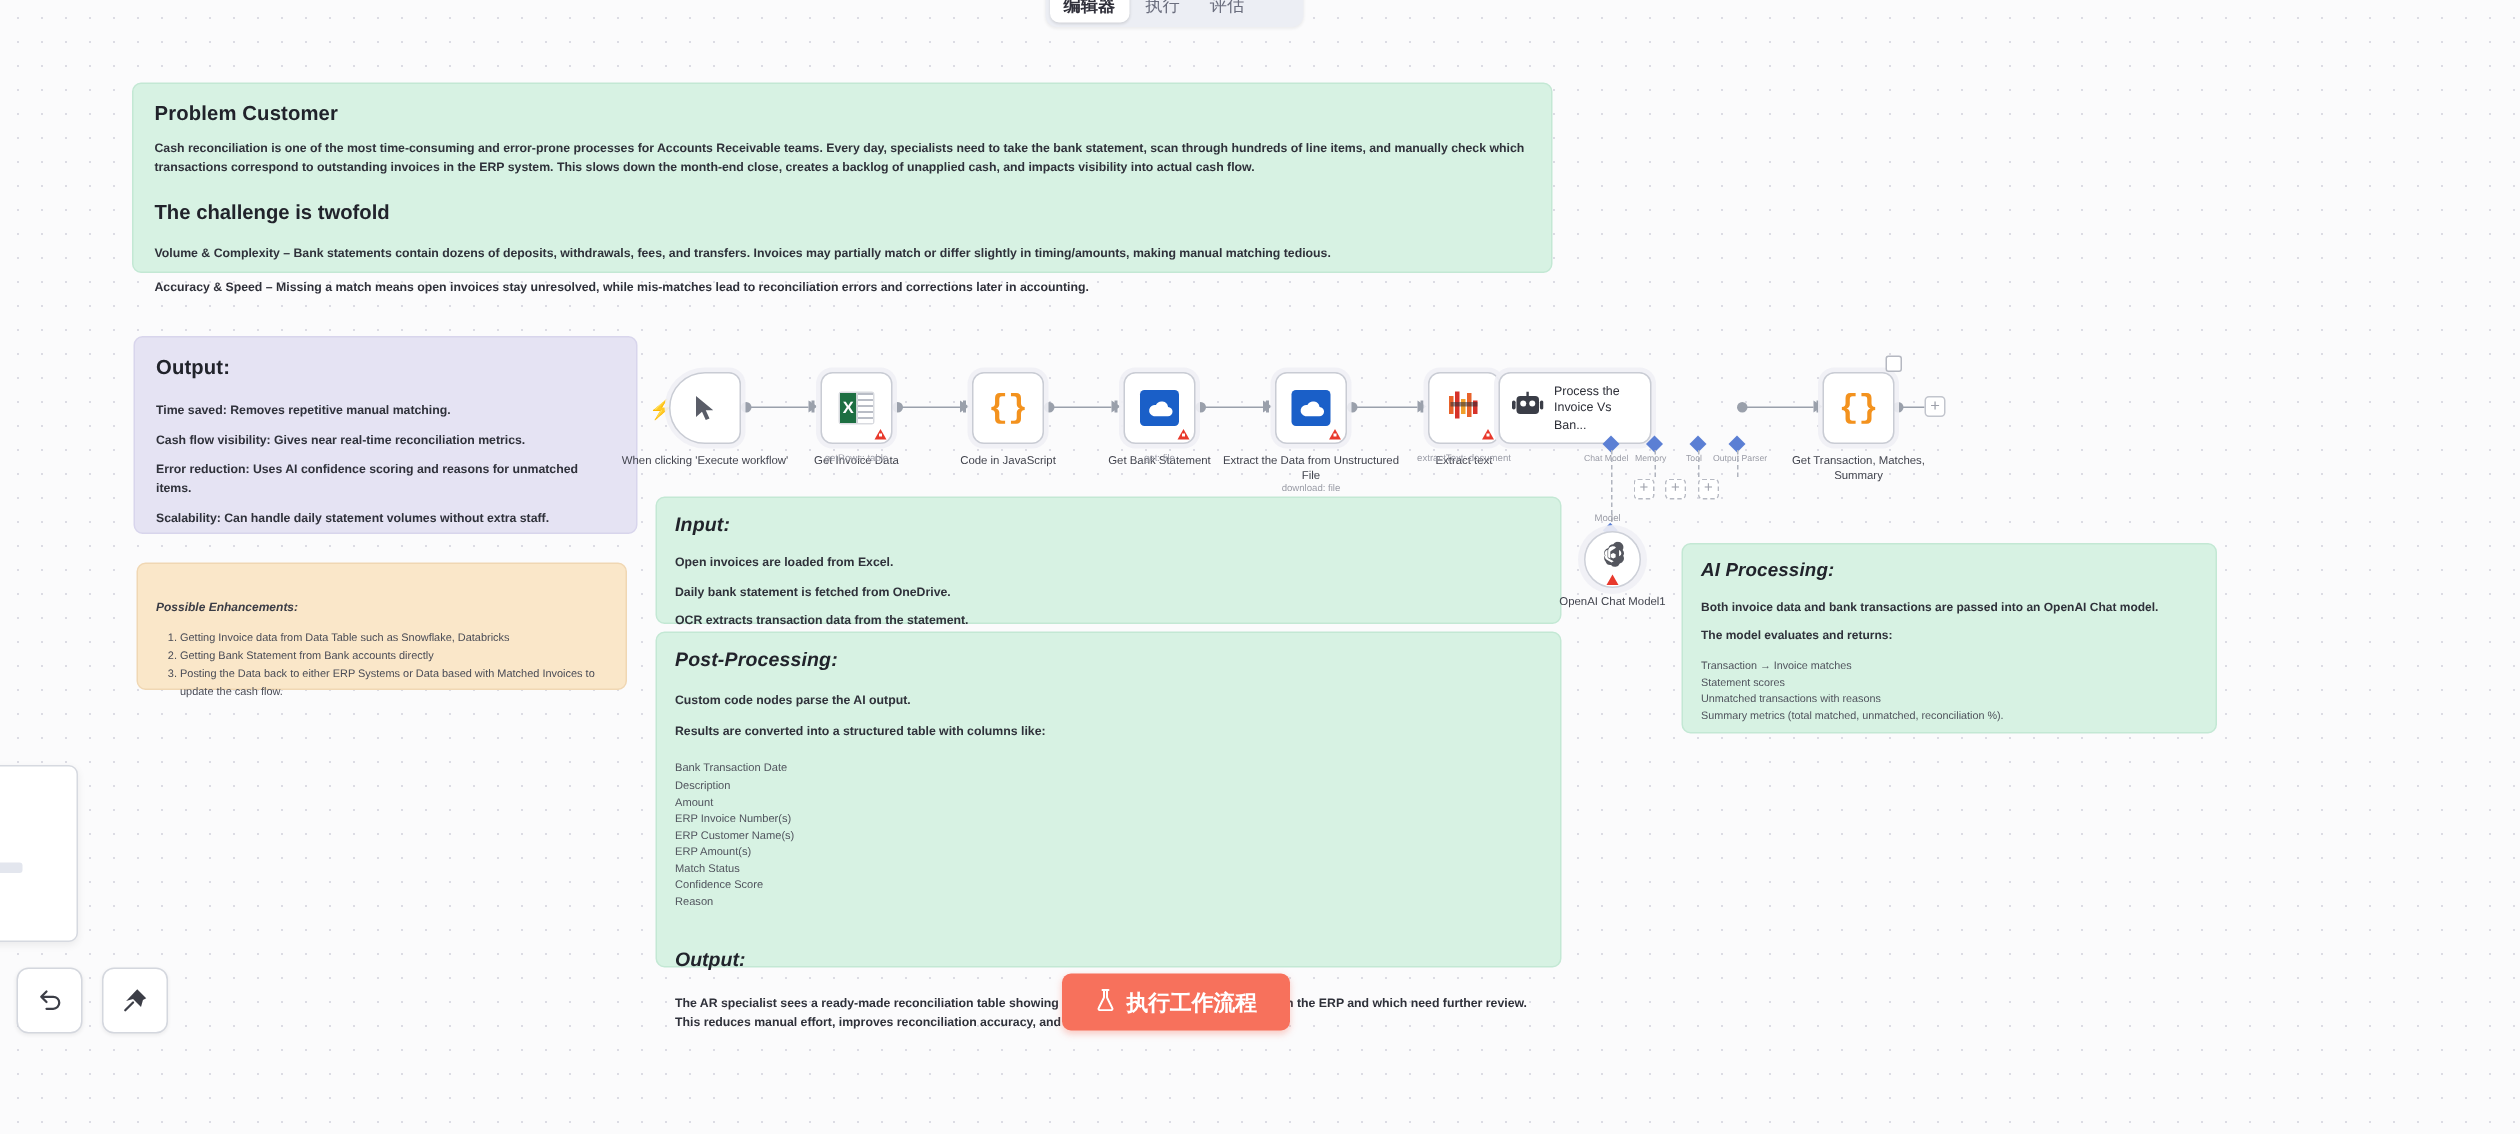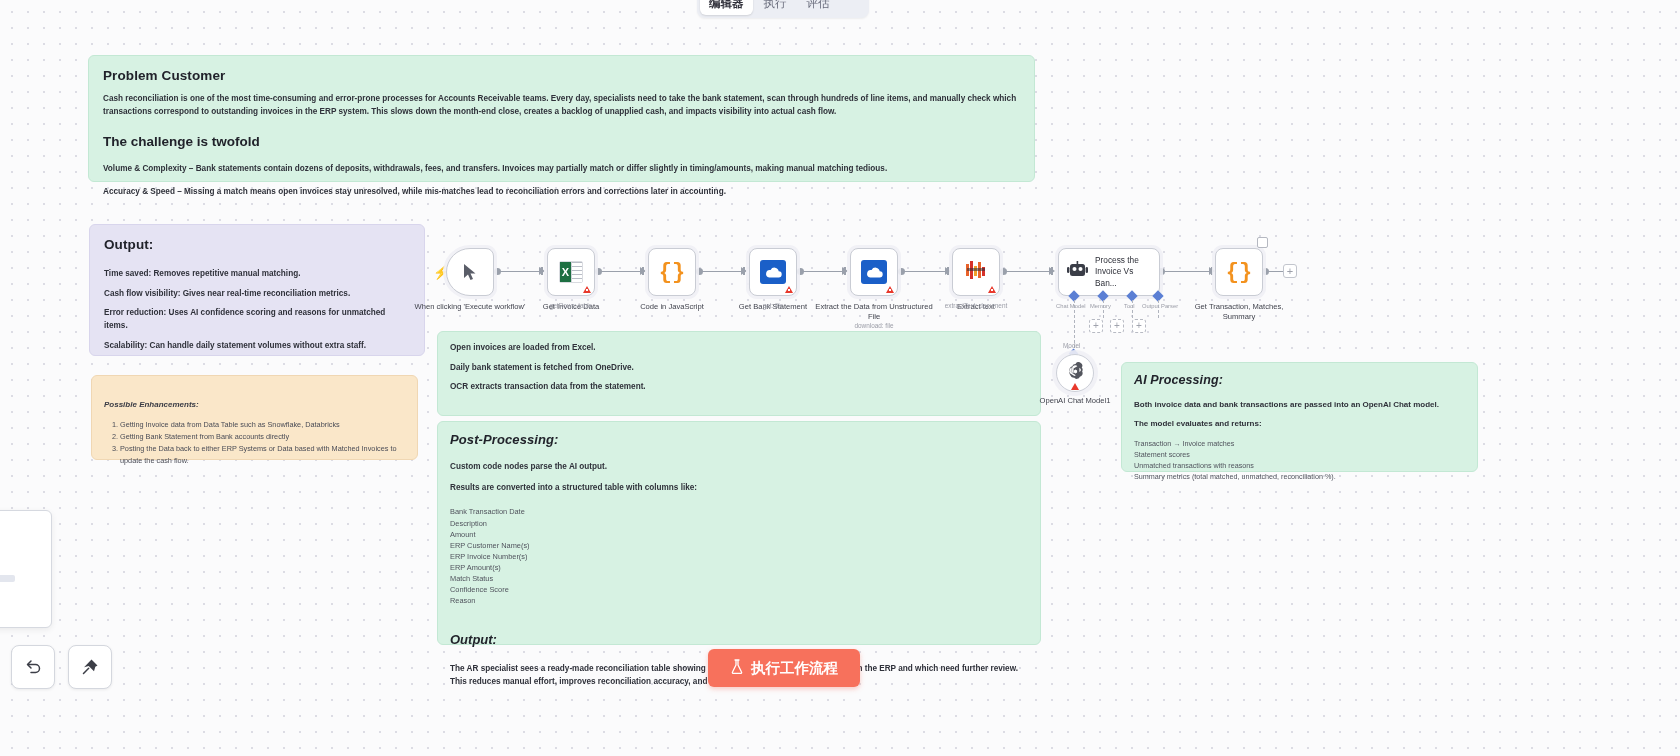--- a/index.html
+++ b/index.html
@@ -92,21 +92,21 @@
     padding:10px 12px;
   }
   #note-post h3 { font-style:italic; font-size:13px; margin-bottom:14px;}
   #note-post p { font-size:8.2px; margin:0 0 8px 0; }
   #note-post .cols { margin:12px 0 0 0; }
   #note-post .cols div { font-size:7.4px; line-height:1.5; color:#50535d; }
   #note-post .outhdr { font-style:italic; font-size:13px; font-weight:600;
        color:#21232b; margin:26px 0 16px 0;}
 
   #note-ai {
-    left:1121px; top:362px; width:357px; height:110px;
+    left:1121px; top:362px; width:357px; height:127px;
     background:#d7f2e3; border:1px solid #c3e8d4;
     padding:10px 12px;
   }
   #note-ai h3 { font-style:italic; font-size:12.5px; margin-bottom:12px;}
   #note-ai p { font-size:8px; margin:0 0 7px 0; }
   #note-ai .lines div { font-size:7.2px; line-height:1.55; color:#50535d; }
 
   .node {
     position:absolute; width:48px; height:48px;
     background:#fff; border:1px solid #c9ccd4; border-radius:8px;
@@ -261,35 +261,36 @@
 <div class="note" id="note-enh">
   <div class="eh">Possible Enhancements:</div>
   <ol>
     <li>Getting Invoice data from Data Table such as Snowflake, Databricks</li>
     <li>Getting Bank Statement from Bank accounts directly</li>
     <li>Posting the Data back to either ERP Systems or Data based with Matched Invoices to update the cash flow.</li>
   </ol>
 </div>
 
 <div class="note" id="note-input">
+  <h3>Input:</h3>
   <p>Open invoices are loaded from Excel.</p>
   <p>Daily bank statement is fetched from OneDrive.</p>
   <p>OCR extracts transaction data from the statement.</p>
 </div>
 
 <div class="note" id="note-post">
   <h3>Post-Processing:</h3>
   <p>Custom code nodes parse the AI output.</p>
   <p>Results are converted into a structured table with columns like:</p>
   <div class="cols">
     <div>Bank Transaction Date</div>
     <div>Description</div>
     <div>Amount</div>
+    <div>ERP Invoice Number(s)</div>
     <div>ERP Customer Name(s)</div>
-    <div>ERP Invoice Number(s)</div>
     <div>ERP Amount(s)</div>
     <div>Match Status</div>
     <div>Confidence Score</div>
     <div>Reason</div>
   </div>
   <div class="outhdr">Output:</div>
   <p>The AR specialist sees a ready-made reconciliation table showing exactly which invoices can be closed in the ERP and which need further review. This reduces manual effort, improves reconciliation accuracy, and accelerates cash application.</p>
 </div>
 
 <div class="note" id="note-ai">
@@ -396,21 +397,21 @@
         <rect x="13" y="2" width="3" height="16" fill="#e8622a"></rect>
         <rect x="17" y="7" width="3" height="9" fill="#d6322a"></rect>
         <rect x="2" y="8" width="18" height="3" fill="#2b2b36" opacity=".55"></rect>
       </svg>
     </span>
     <span class="warn"></span>
   </div>
   <div class="node-label" style="left:916px; top:302px;">Extract text</div>
   <div class="node-sub one" style="left:916px; top:302px;">extractText: document</div>
 
-  <div class="node wide" style="left:1058px; top:248px; width:102px;">
+  <div class="node wide" style="left:999px; top:248px; width:102px;">
     <span class="ic-robot">
       <svg width="21" height="17" viewBox="0 0 21 17">
         <rect x="3" y="3" width="15" height="12" rx="2.5" fill="#3a3d47"></rect>
         <circle cx="7.5" cy="8" r="2" fill="#fff"></circle>
           <circle cx="13.5" cy="8" r="2" fill="#fff"></circle>
         <rect x="9.6" y="0" width="1.6" height="3" fill="#3a3d47"></rect>
         <rect x="0" y="6" width="2.4" height="6" rx="1.2" fill="#3a3d47"></rect>
         <rect x="18.6" y="6" width="2.4" height="6" rx="1.2" fill="#3a3d47"></rect>
       </svg>
     </span>

